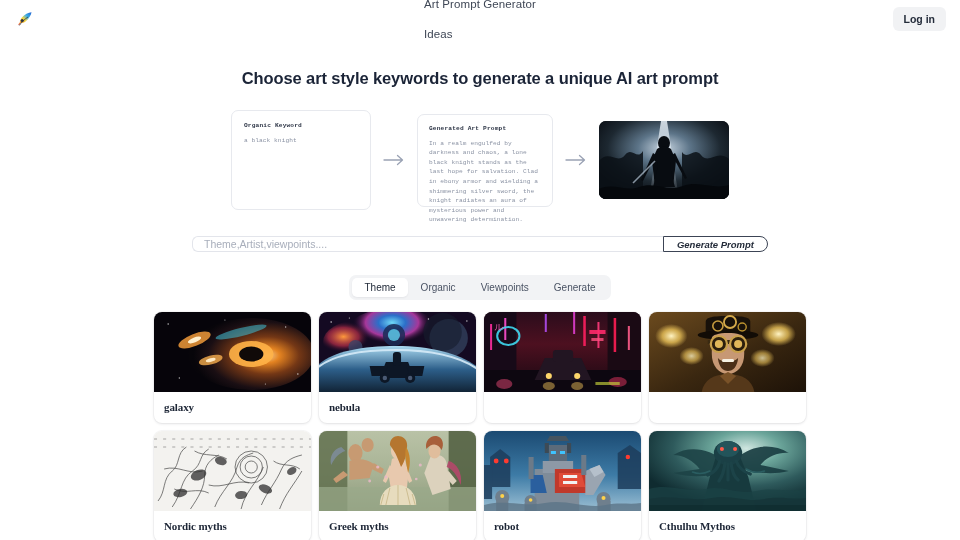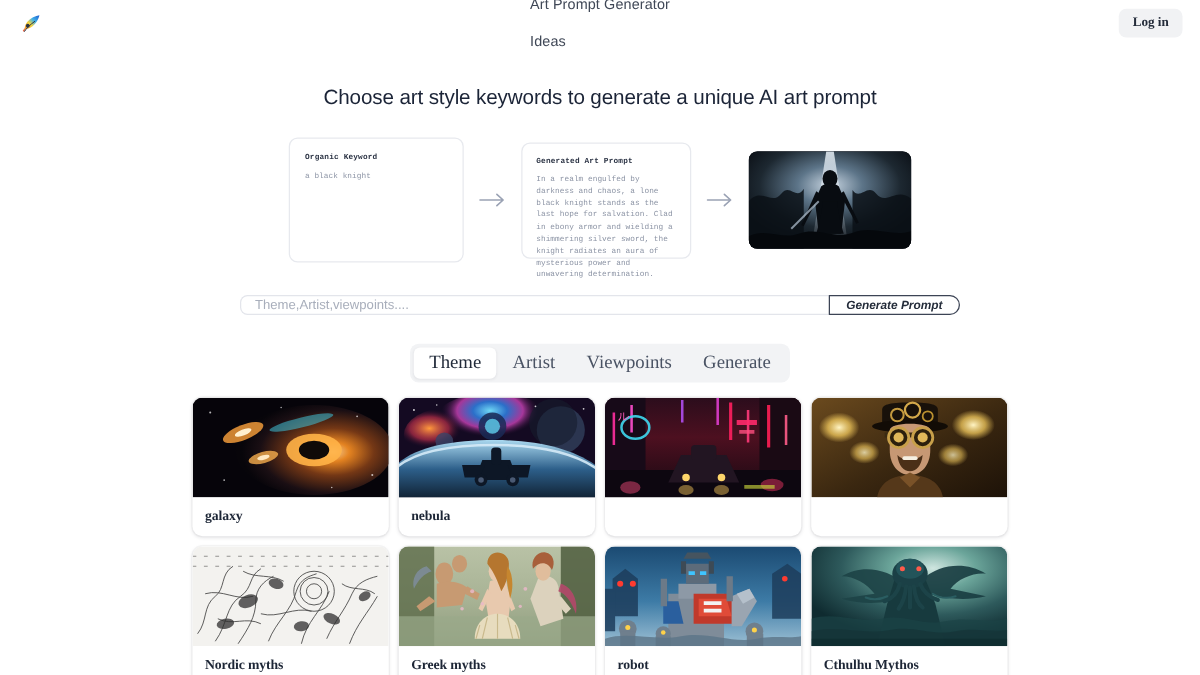--- a/index.html
+++ b/index.html
@@ -40,34 +40,34 @@
     white-space: nowrap;
     cursor: pointer;
   }
   .login-btn {
     position: absolute;
     right: 14px;
     top: 7px;
     background: #f1f2f4;
     border: none;
     border-radius: 6px;
-    font-family: Liberation Serif, serif;
+    font-family: Liberation Sans, sans-serif;
     font-size: 10.5px;
     font-weight: bold;
     color: #242c3a;
     padding: 6px 11px;
     cursor: pointer;
   }
 
   
   .page-title {
     margin-top: 32px;
     text-align: center;
     font-size: 16.5px;
-    font-weight: normal;
+    font-weight: bold;
     color: #1b2437;
     letter-spacing: -.1px;
   }
 
   
   .flow {
     margin-top: 22px;
     display: flex;
     align-items: center;
     justify-content: center;
@@ -164,27 +164,26 @@
     justify-content: center;
   }
   .tabs {
     display: inline-flex;
     background: #f2f3f5;
     border-radius: 7px;
     padding: 3px;
     gap: 1px;
   }
   .tab {
-    font-size: 15px;
+    font-size: 10px;
     color: #4a5364;
     padding: 4px 12px;
     border-radius: 5px;
     cursor: pointer;
     white-space: nowrap;
-    font-family: Liberation Serif, serif;
   }
   .tab.active {
     background: #ffffff;
     color: #222b3a;
     font-weight: normal;
     box-shadow: 0 1px 2px rgba(16,24,40,.06);
   }
 
   
   .grid {
@@ -309,21 +308,21 @@
 <div class="search-row">
   <div class="search-wrap">
     <input class="search-input" type="text" placeholder="Theme,Artist,viewpoints...." style="">
     <button class="generate-btn">Generate Prompt</button>
   </div>
 </div>
 
 <div class="tabs-row">
   <div class="tabs">
     <div class="tab active">Theme</div>
-    <div class="tab">Artist</div>
+    <div class="tab">Organic</div>
     <div class="tab">Viewpoints</div>
     <div class="tab">Generate</div>
   </div>
 </div>
 
 <div class="grid">
 
   <div class="card">
     <div class="card-thumb">
       <svg width="100%" height="80" viewBox="0 0 155 80" preserveAspectRatio="none">

